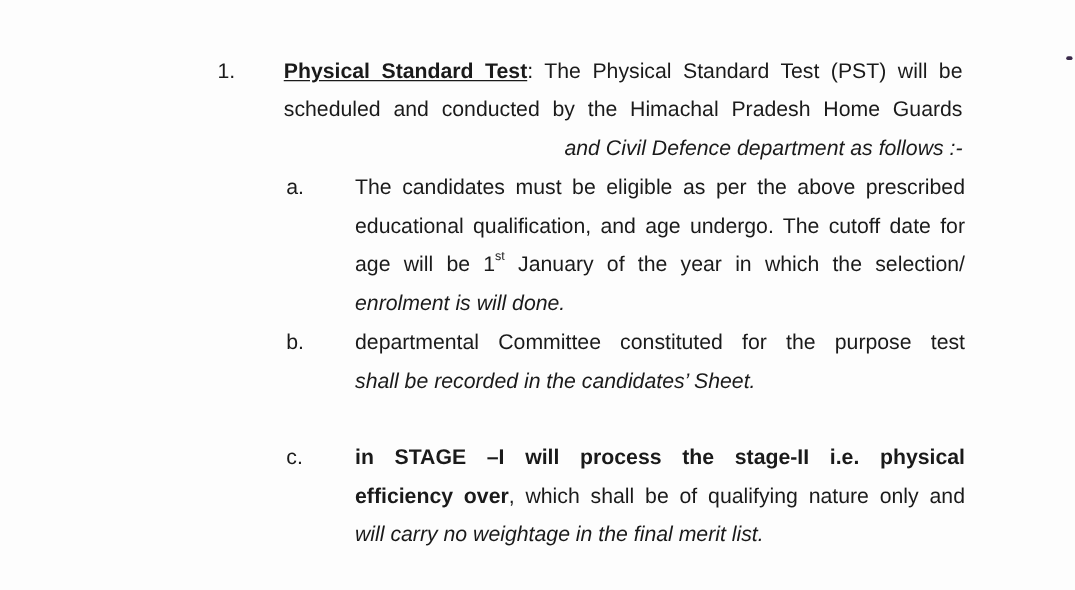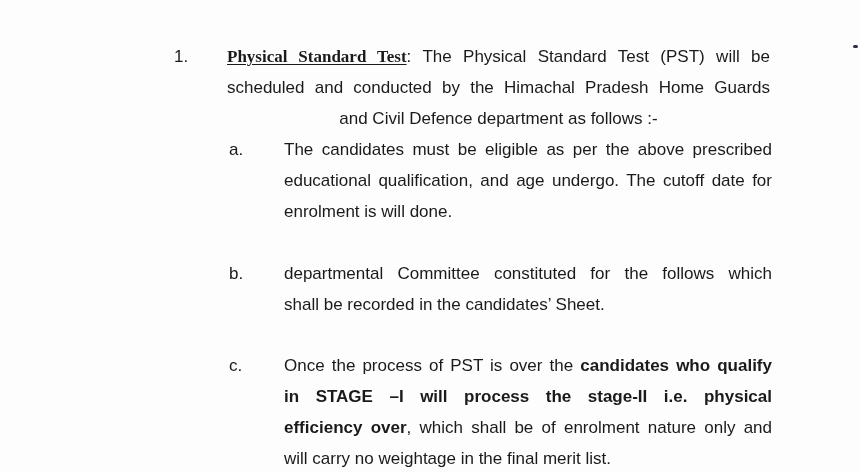--- a/index.html
+++ b/index.html
@@ -33,21 +33,20 @@
       left: 227px;
       top: 41px;
       width: 543px;
       line-height: 31px;
       text-align: justify;
     }
     .heading {
       font-weight: bold;
       text-decoration: underline;
       text-underline-offset: 2px;
-      font-family: Liberation Serif, serif;
     }
     .sub {
       position: absolute;
       left: 227px;
       width: 543px;
     }
     .sub-letter {
       position: absolute;
       left: 2px;
       top: 0;
@@ -56,21 +55,21 @@
     .sub-text {
       position: absolute;
       left: 57px;
       top: 0;
       width: 488px;
       line-height: 31px;
       text-align: justify;
       text-align-last: left;
     }
     .jl { display: block; text-align: justify; text-align-last: justify; }
-    .ll { display: block; text-align: center; }
+    .ll { display: block; text-align: right; font-style: italic; }
     sup { font-size: 10px; line-height: 0; position: relative; top: -2px; }
     b { font-weight: bold; }
     .speck {
       position: absolute;
       width: 5px; height: 3px;
       background: #3a2a4a;
       border-radius: 2px;
       transform: rotate(-20px);
     }
   </style>
@@ -85,36 +84,36 @@
     <span class="jl"><span class="heading">Physical Standard Test</span><span>:</span><span> The Physical Standard Test (PST) will be</span></span>
     <span class="jl">scheduled and conducted by the Himachal Pradesh Home Guards</span>
     <span class="ll">and Civil Defence department as follows :-</span>
   </div>
 
   <div class="sub" style="top:134px;">
     <div class="sub-letter">a.</div>
     <div class="sub-text">
       <span class="jl">The candidates must be eligible as per the above prescribed</span>
       <span class="jl">educational qualification, and age undergo. The cutoff date for</span>
+      <span class="jl"><span>age will be 1</span><sup>st</sup><span> January of the year in which the selection/</span></span>
       <span class="ll">enrolment is will done.</span>
     </div>
   </div>
 
   <div class="sub" style="top:258px;">
     <div class="sub-letter">b.</div>
     <div class="sub-text">
-      <span class="jl">departmental Committee constituted for the follows which</span>
+      <span class="jl">departmental Committee constituted for the purpose test</span>
       <span class="ll">shall be recorded in the candidates’ Sheet.</span>
     </div>
   </div>
 
   <div class="sub" style="top:350px;">
     <div class="sub-letter">c.</div>
     <div class="sub-text">
-      <span class="jl"><span>Once the process of PST is over the </span><b>candidates who qualify</b></span>
       <span class="jl"><b>in STAGE –I will process the stage-II i.e. physical</b></span>
-      <span class="jl"><b>efficiency over</b><span>, which shall be of enrolment nature only and</span></span>
+      <span class="jl"><b>efficiency over</b><span>, which shall be of qualifying nature only and</span></span>
       <span class="ll">will carry no weightage in the final merit list.</span>
     </div>
   </div>
 
   <div class="speck" style="left:853px; top:45px;"></div>
 </div>
 
 </body></html>

